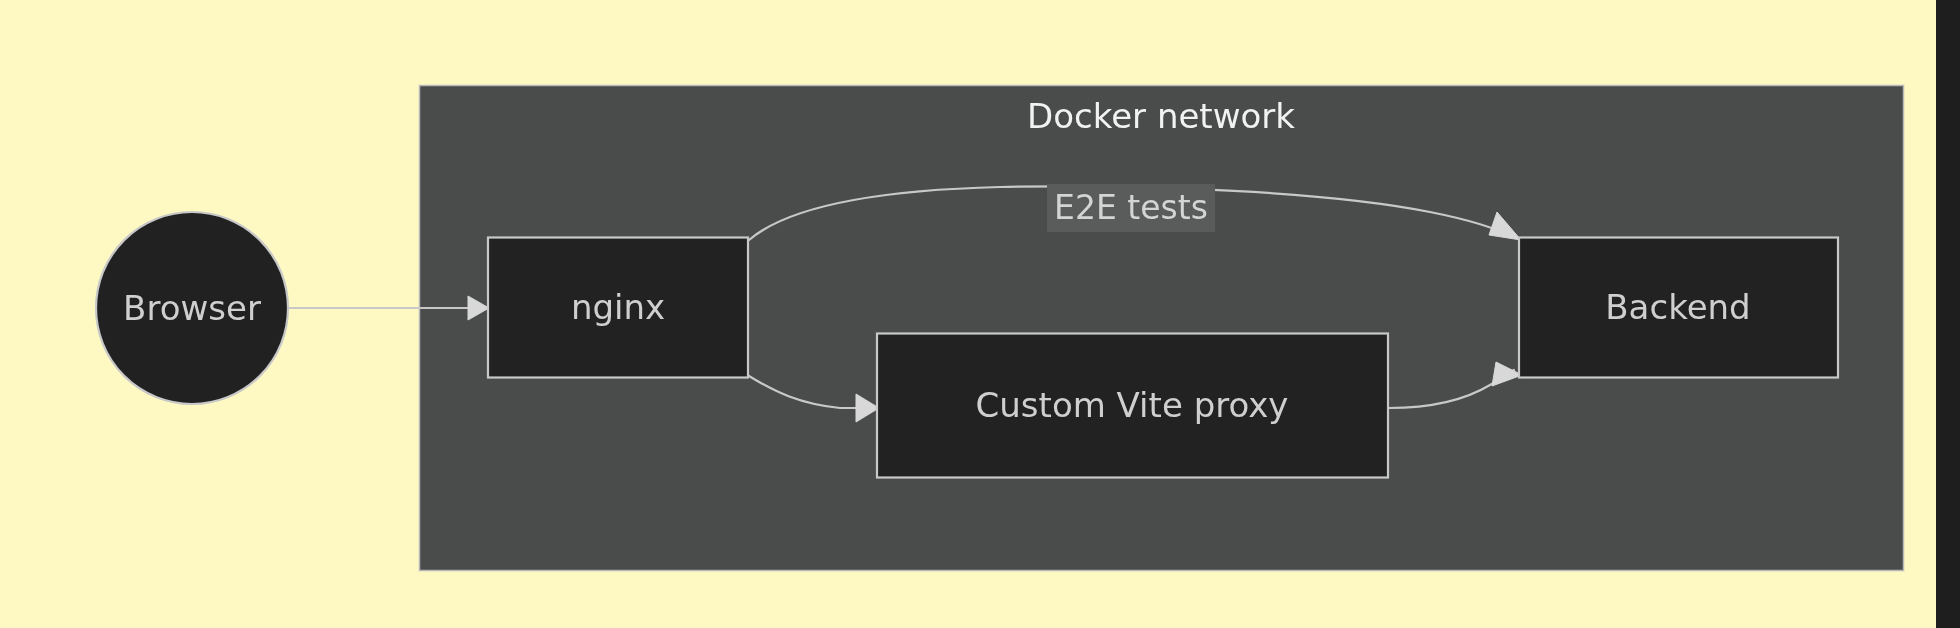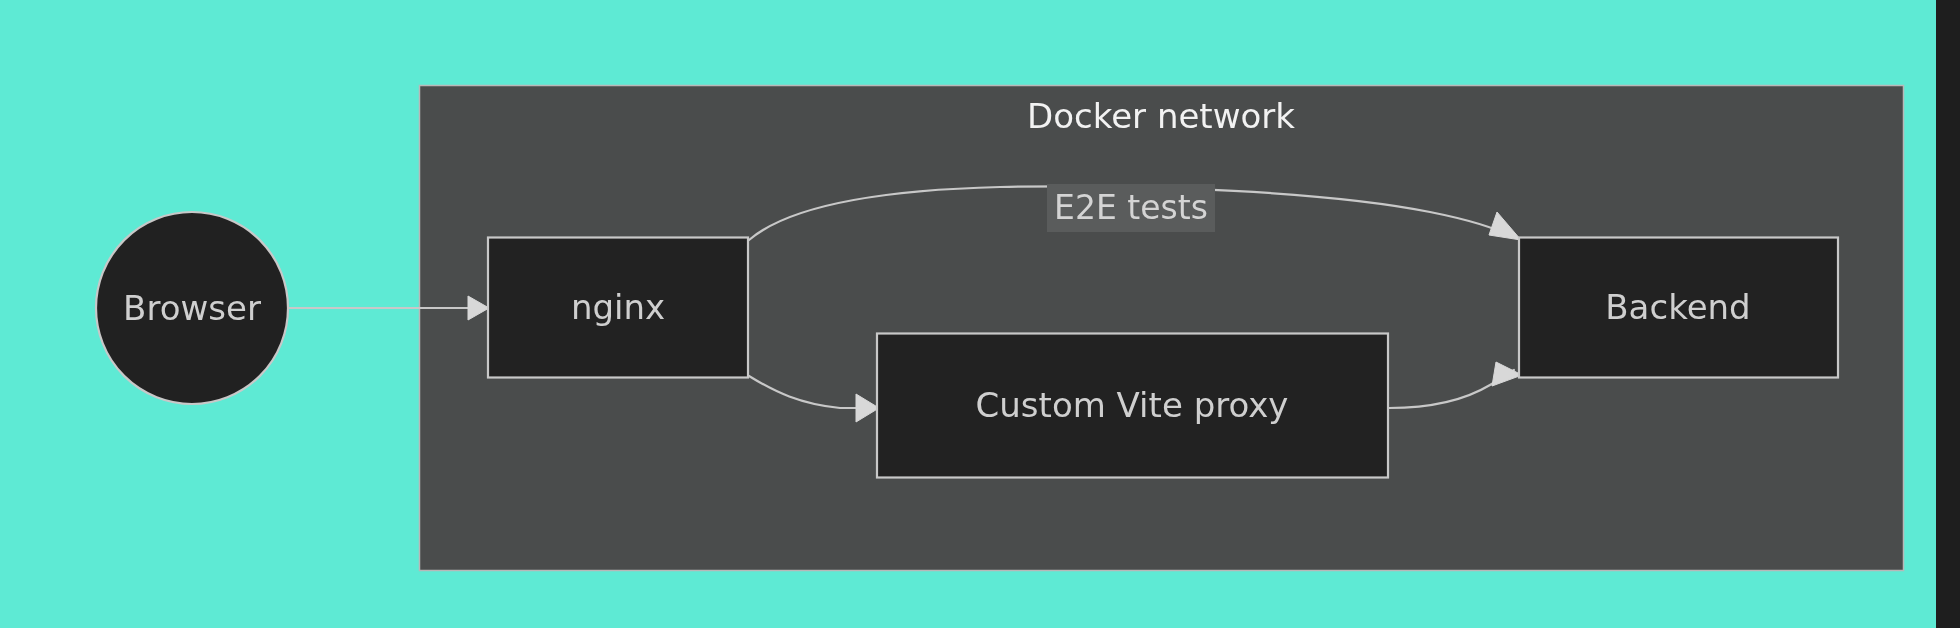--- a/index.html
+++ b/index.html
@@ -11,21 +11,21 @@
   body {
     width: 1960px;
     height: 628px;
     overflow: hidden;
     font-family: "DejaVu Sans", "Liberation Sans", sans-serif;
   }
   #canvas {
     position: relative;
     width: 1936px;
     height: 628px;
-    background: #5eead4;
+    background: #fef9c3;
   }
   #diagram-svg {
     position: absolute;
     top: 0;
     left: 0;
     width: 1960px;
     height: 628px;
     display: block;
   }
   .node-text {

